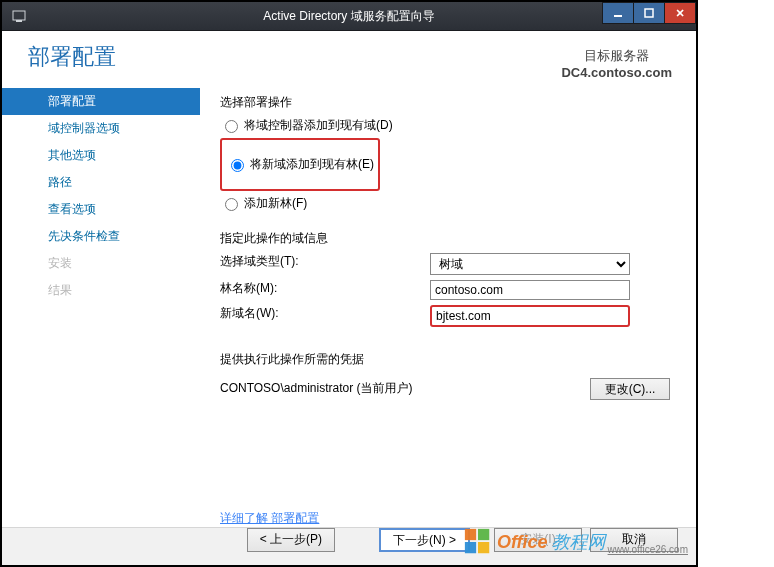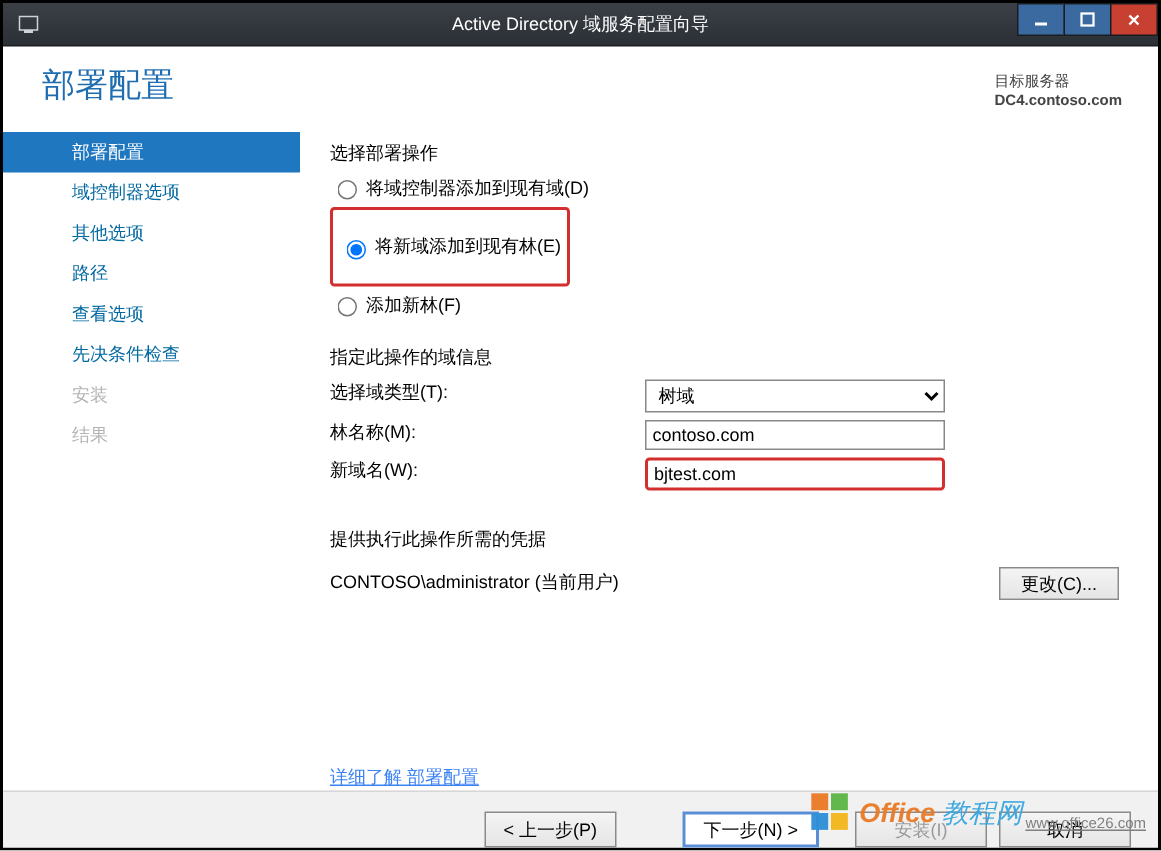--- a/index.html
+++ b/index.html
@@ -3,21 +3,21 @@
 <meta charset="utf-8">
 <style>
   body {
     margin: 0;
     font-family: "Microsoft YaHei", "Segoe UI", sans-serif;
     font-size: 12px;
     background: #fff;
     color: #000;
   }
   .window {
-    width: 774px;
+    width: 698px;
     height: 567px;
     border: 1px solid #2e78b5;
     box-sizing: border-box;
     position: relative;
     background: #fff;
     border-top: 2px solid #000;
     border-left: 2px solid #000;
     border-right: 2px solid #000;
     border-bottom: 2px solid #000;
   }
@@ -85,23 +85,23 @@
   }
   .header-title {
     color: #1f6db1;
     font-size: 22px;
     font-weight: 400;
   }
   .target-info {
     position: absolute;
     right: 24px;
     top: 18px;
-    text-align: left;
+    text-align: center;
     color: #444;
-    font-size: 10px;
+    font-size: 13px;
     line-height: 1.3;
   }
   .target-info .line2 { font-weight: bold; }
 
   .body-area {
     flex: 1;
     display: flex;
     position: relative;
   }
   .sidebar {
@@ -133,21 +133,21 @@
     display: flex;
     align-items: center;
     margin: 4px 0;
   }
   .radio-row input { margin-right: 6px; }
   .highlight-red {
     border: 2px solid #d42f2f;
     border-radius: 3px;
     padding: 16px 4px;
     display: inline-flex;
-    align-items: flex-end;
+    align-items: center;
   }
   .form-row {
     display: flex;
     align-items: flex-start;
     margin: 5px 0;
   }
   .form-row .label {
     width: 210px;
   }
   .form-row select, .form-row input[type=text], .form-row .ro-box {
@@ -195,21 +195,21 @@
   .link {
     color: #3b82f6;
     margin-top: 110px;
     display: inline-block;
   }
   .footer-bar {
     height: 48px;
     border-top: 1px solid #d6d6d6;
     background: #f1f1f1;
     display: flex;
-    align-items: flex-end;
+    align-items: flex-start;
     justify-content: flex-end;
     padding: 0 18px;
     gap: 8px;
     position: relative;
   }
   .footer-bar .btn {
     min-width: 88px;
     height: 24px;
   }
   .footer-bar .btn.primary {

